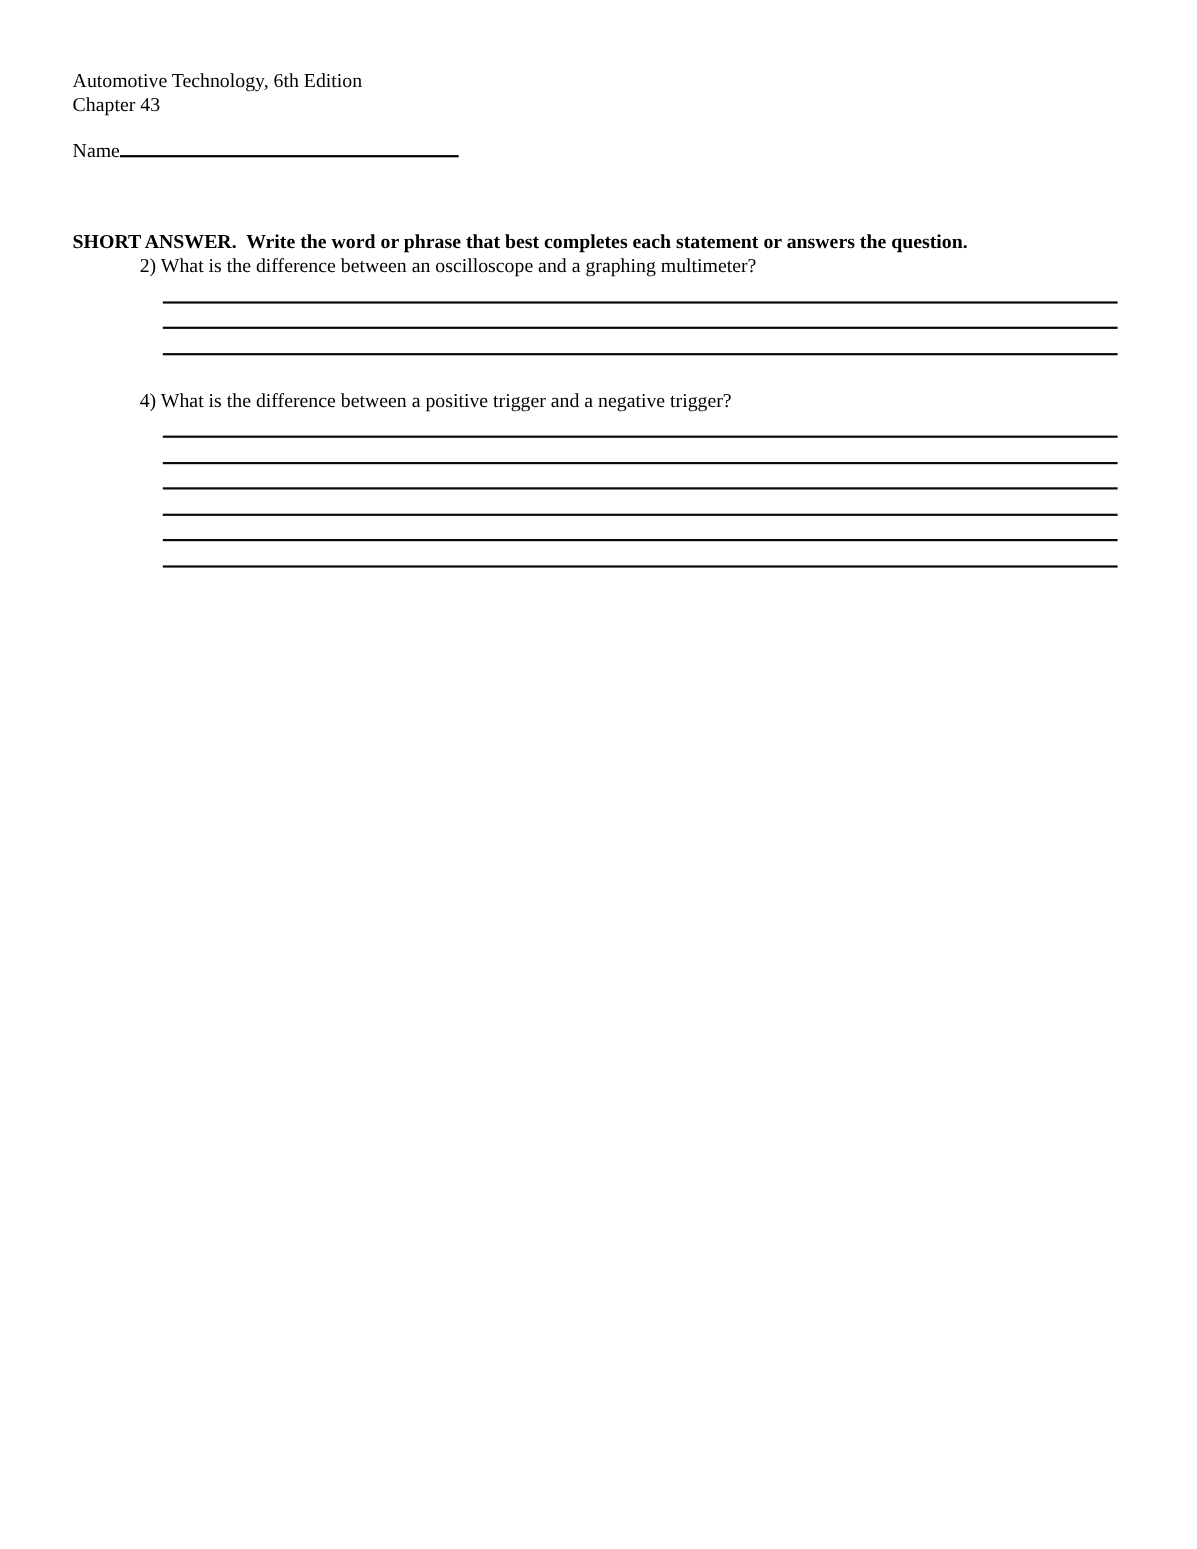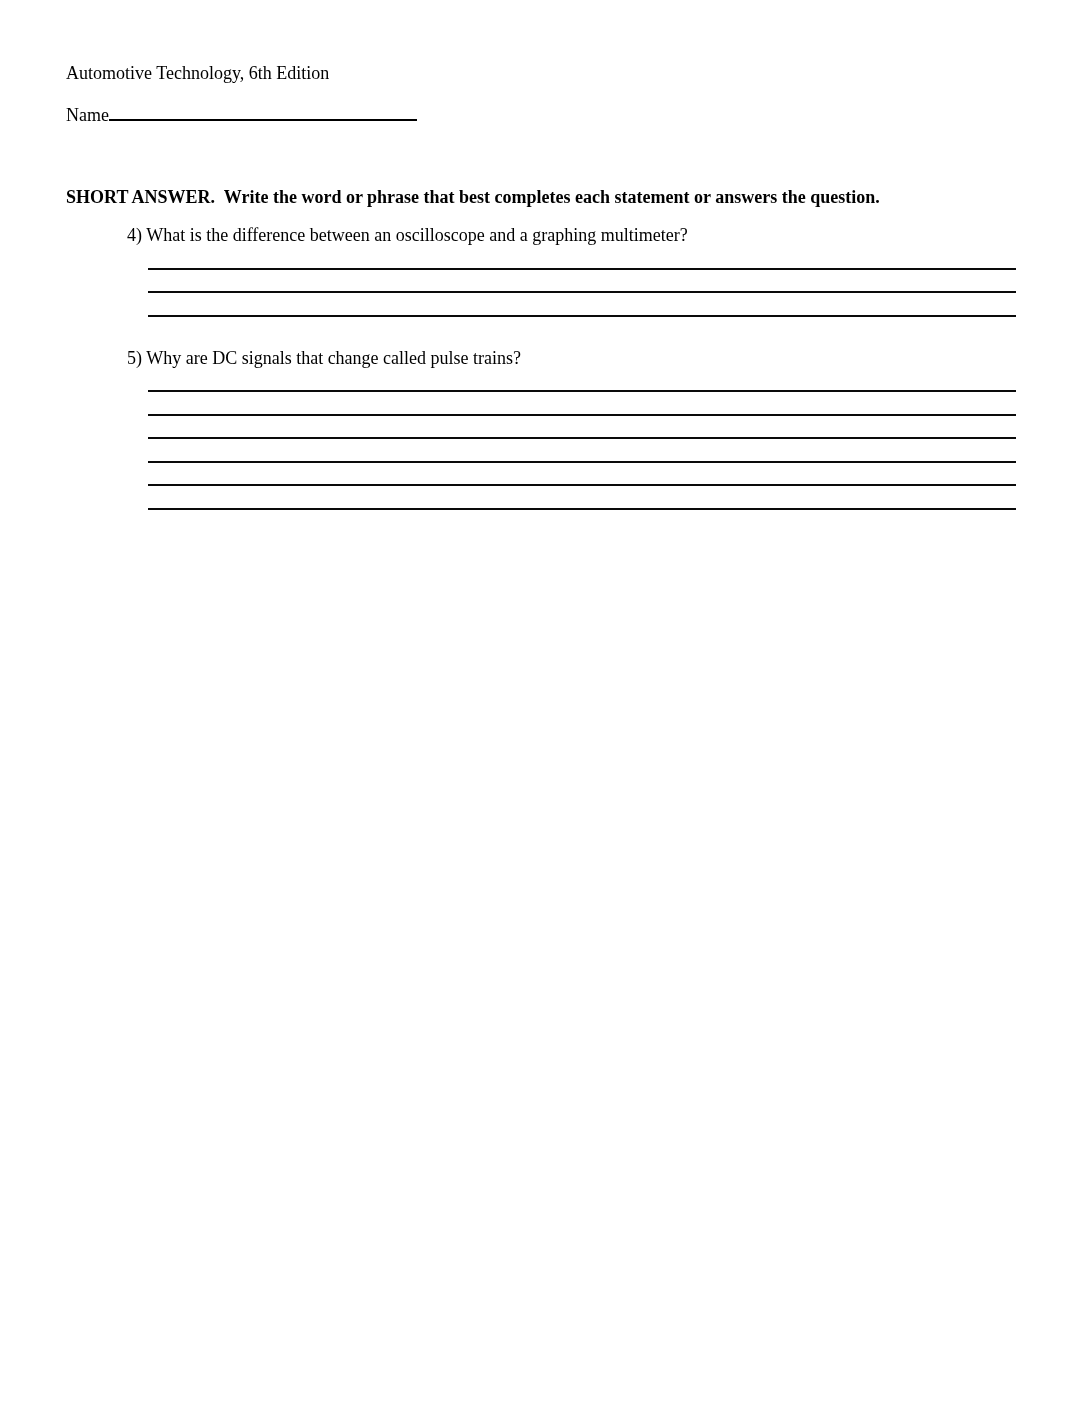--- a/index.html
+++ b/index.html
@@ -29,21 +29,20 @@
   }
   .name-underline {
     display: inline-block;
     width: 308px;
     height: 17px;
     border-bottom: 2px solid #000000;
     vertical-align: baseline;
   }
   .section-heading {
     font-weight: bold;
-    margin-bottom: 16px;
     white-space: pre-wrap;
   }
   .question-block { margin-bottom: 30px; }
   .question-text {
     margin: 0 0 0 61px;
     line-height: 22px;
   }
   .answer-lines {
     margin-left: 82px;
     width: 868px;
@@ -61,47 +60,48 @@
     line-height: 22px;
   }
 </style>
 </head>
 <body>
 
 <div class="page">
 
   <div class="header">
     <div>Automotive Technology, 6th Edition</div>
+    <div>Chapter 43</div>
   </div>
 
   <div class="name-row"><span>Name</span><span class="name-underline"></span></div>
 
   <div class="section-heading">SHORT ANSWER.  Write the word or phrase that best completes each statement or answers the question.</div>
 
   <div id="questions">
   <div class="question-block">
-    <div class="question-text">4) What is the difference between an oscilloscope and a graphing multimeter?</div>
+    <div class="question-text">2) What is the difference between an oscilloscope and a graphing multimeter?</div>
     <div class="answer-lines">
           <div class="answer-line"></div>
           <div class="answer-line"></div>
           <div class="answer-line"></div>
         </div>
   </div>
 
 
 
-
   <div class="question-block">
-    <div class="question-text">5) Why are DC signals that change called pulse trains?</div>
+    <div class="question-text">4) What is the difference between a positive trigger and a negative trigger?</div>
     <div class="answer-lines">
           <div class="answer-line"></div>
           <div class="answer-line"></div>
           <div class="answer-line"></div>
           <div class="answer-line"></div>
           <div class="answer-line"></div>
           <div class="answer-line"></div>
         </div>
   </div>
+
 </div>
 
   <div class="page-number">1</div>
 
 </div>
 
 </body></html>

